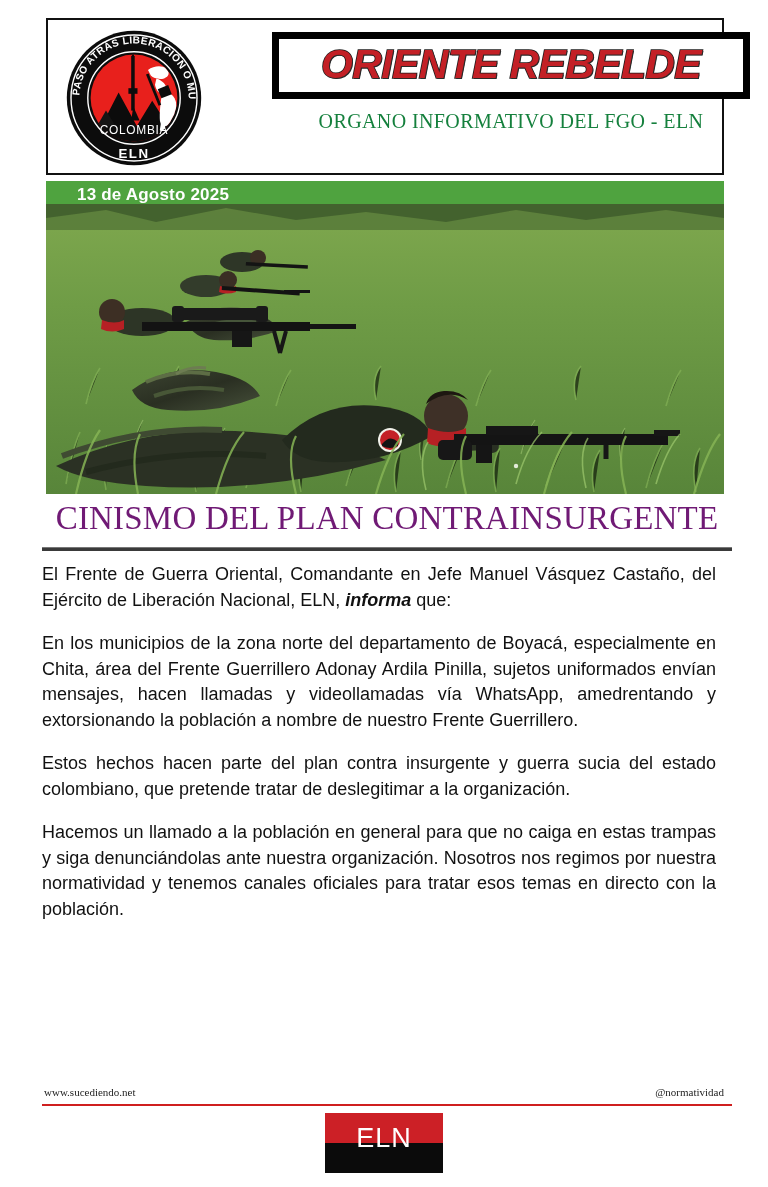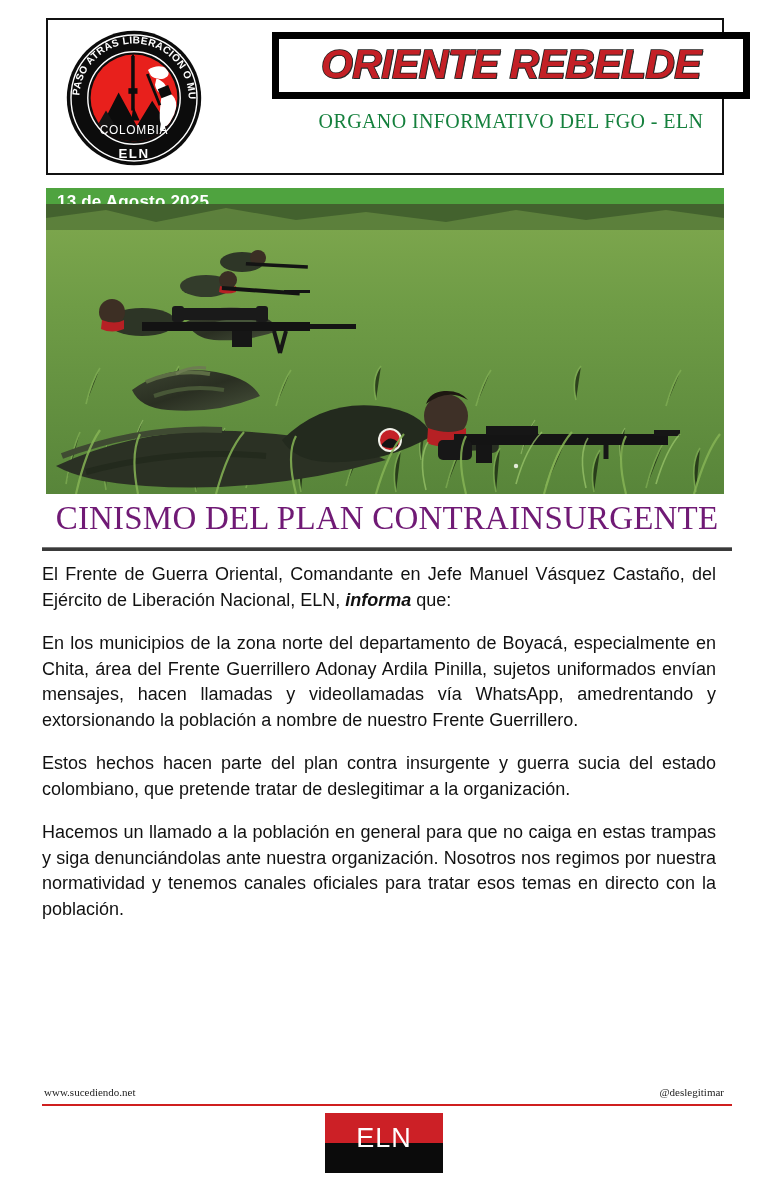--- a/index.html
+++ b/index.html
@@ -72,30 +72,30 @@
     white-space: nowrap;
   }
 
   
   .emblem { width: 140px; height: 140px; display: block; }
 
   
   .datebar {
     position: absolute;
     left: 46px;
-    top: 188px;
+    top: 181px;
     width: 678px;
     height: 28px;
     background: #4fa33f;
     color: #ffffff;
     font-family: "Liberation Sans", sans-serif;
     font-weight: bold;
     font-size: 17px;
     line-height: 28px;
-    padding-left: 11px;
+    padding-left: 31px;
     box-sizing: border-box;
     letter-spacing: 0.2px;
   }
 
   
   .photo {
     position: absolute;
     left: 46px;
     top: 204px;
     width: 678px;
@@ -410,20 +410,20 @@
 <div class="body-col">
   <p class="para">
     <span>El Frente de Guerra Oriental, Comandante en Jefe Manuel Vásquez Castaño, del Ejército de Liberación Nacional, ELN, </span><b>informa</b><span> que:</span>
   </p>
   <p class="para">En los municipios de la zona norte del departamento de Boyacá, especialmente en Chita, área del Frente Guerrillero Adonay Ardila Pinilla, sujetos uniformados envían mensajes, hacen llamadas y videollamadas vía WhatsApp, amedrentando y extorsionando la población a nombre de nuestro Frente Guerrillero.</p>
   <p class="para">Estos hechos hacen parte del plan contra insurgente y guerra sucia del estado colombiano, que pretende tratar de deslegitimar a la organización.</p>
   <p class="para">Hacemos un llamado a la población en general para que no caiga en estas trampas y siga denunciándolas ante nuestra organización. Nosotros nos regimos por nuestra normatividad y tenemos canales oficiales para tratar esos temas en directo con la población.</p>
 </div>
 
 <div class="footer-left">www.sucediendo.net</div>
-<div class="footer-right">@deslegitimar</div>
+<div class="footer-right">@normatividad</div>
 <div class="footer-line"></div>
 
 <div class="eln-flag">
   <div class="red"></div>
   <div class="blk"></div>
   <div class="lbl">ELN</div>
 </div>
 
 </body></html>

